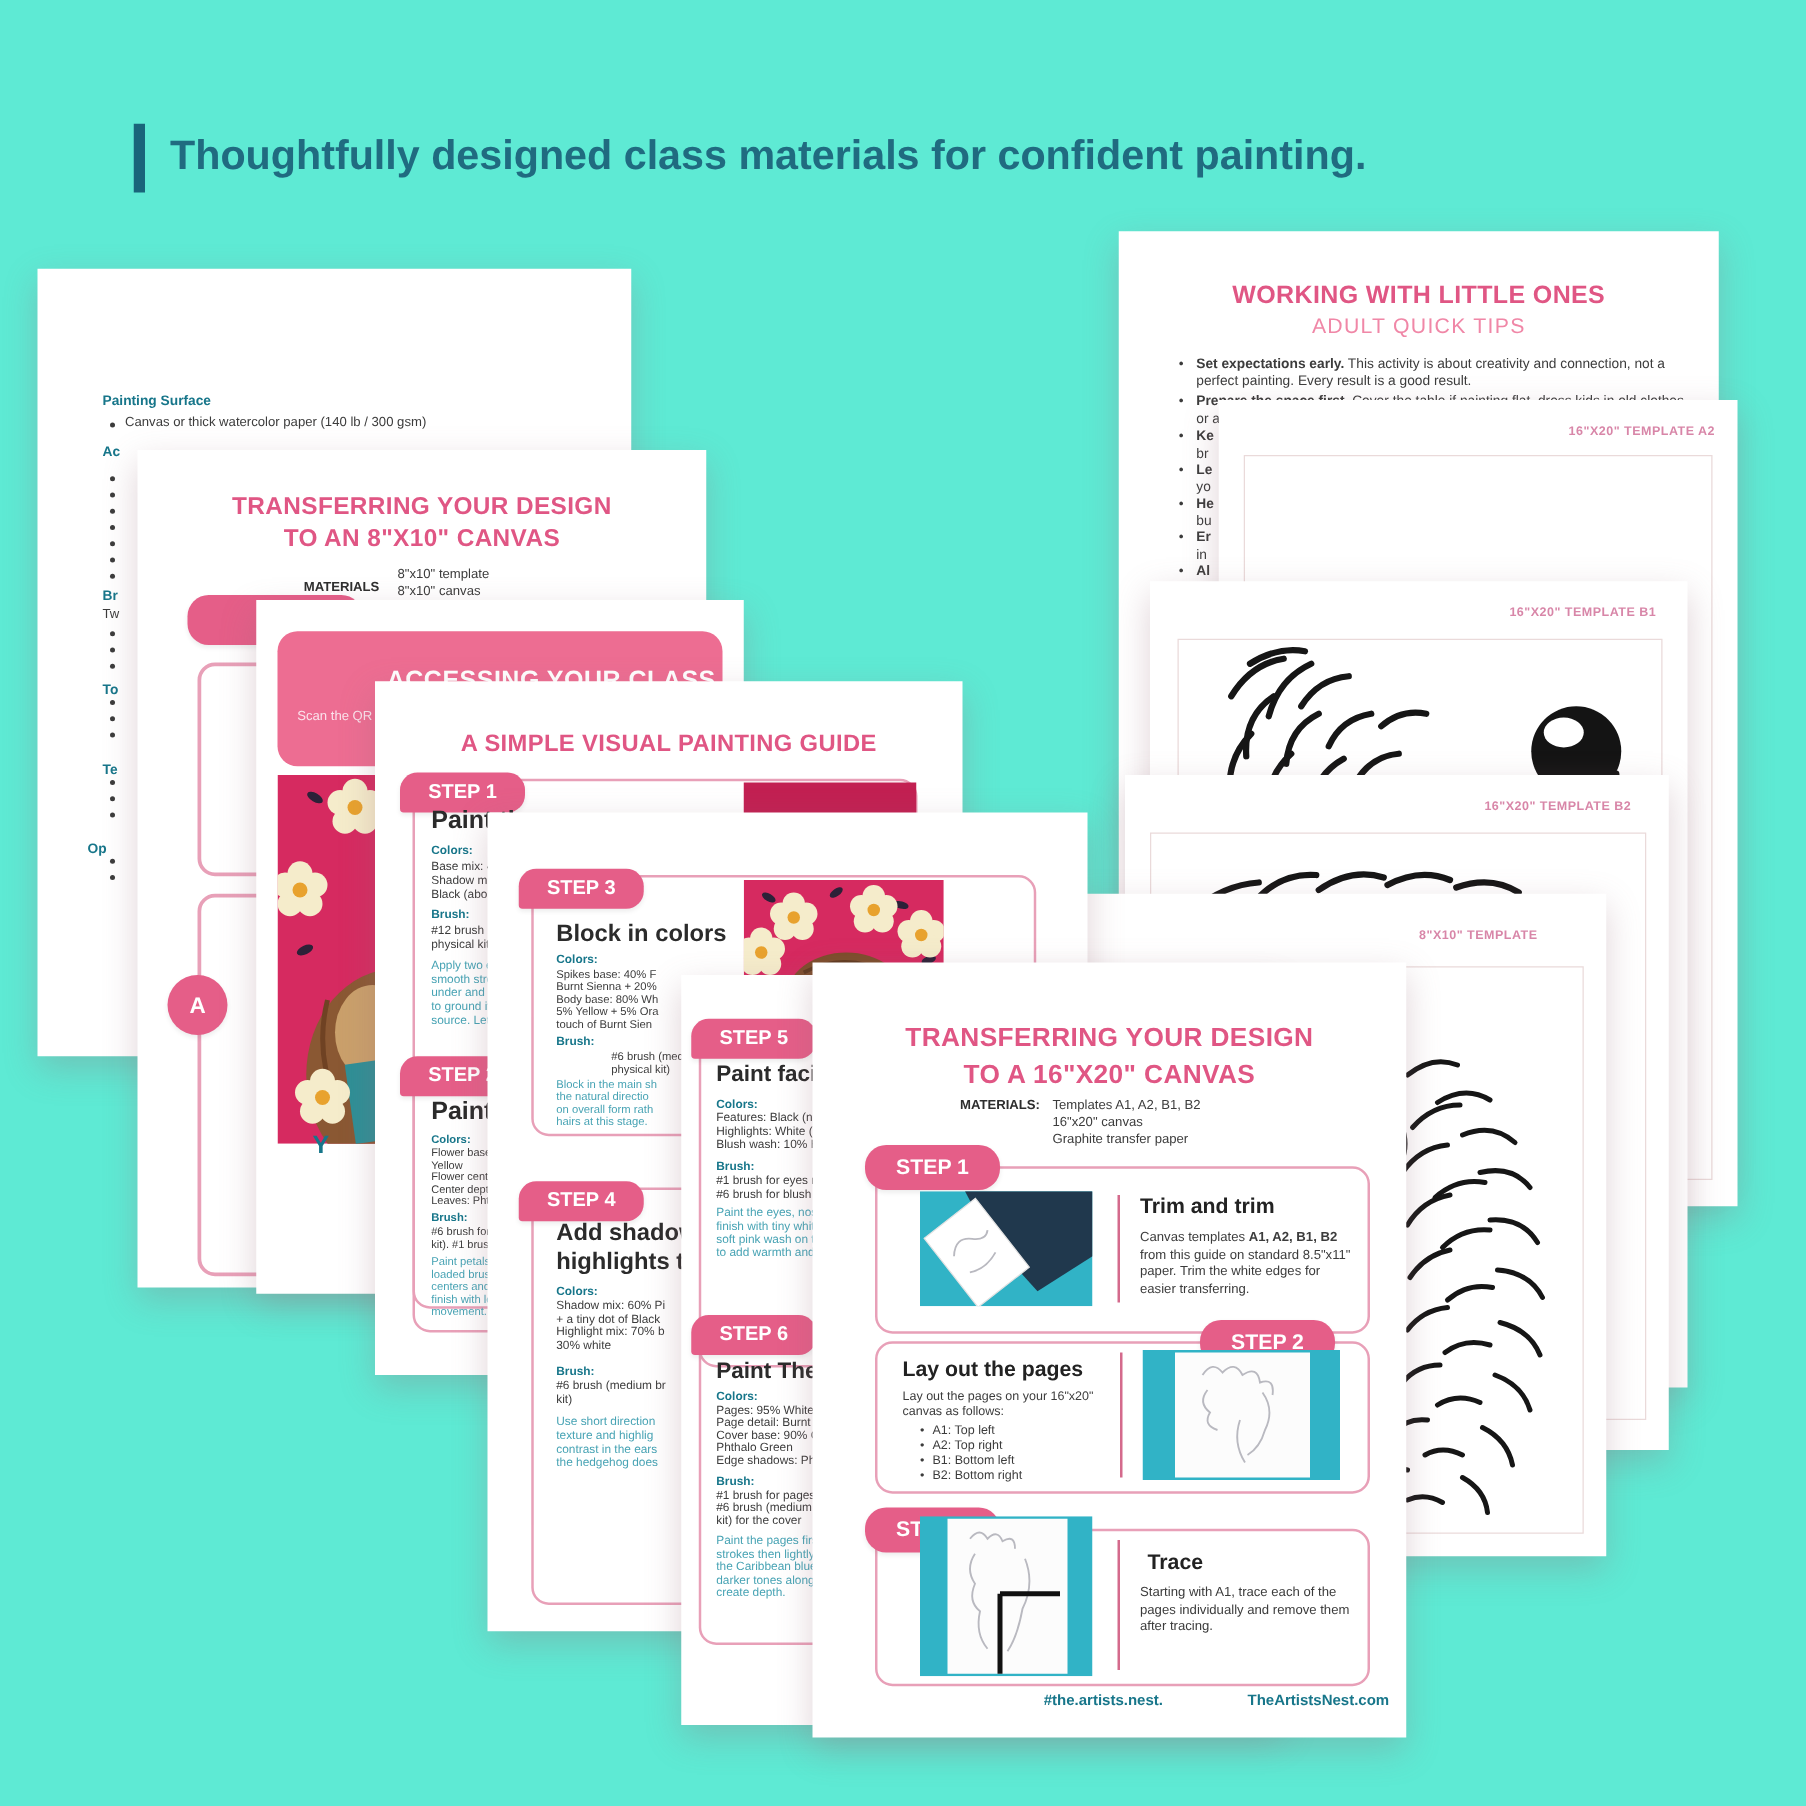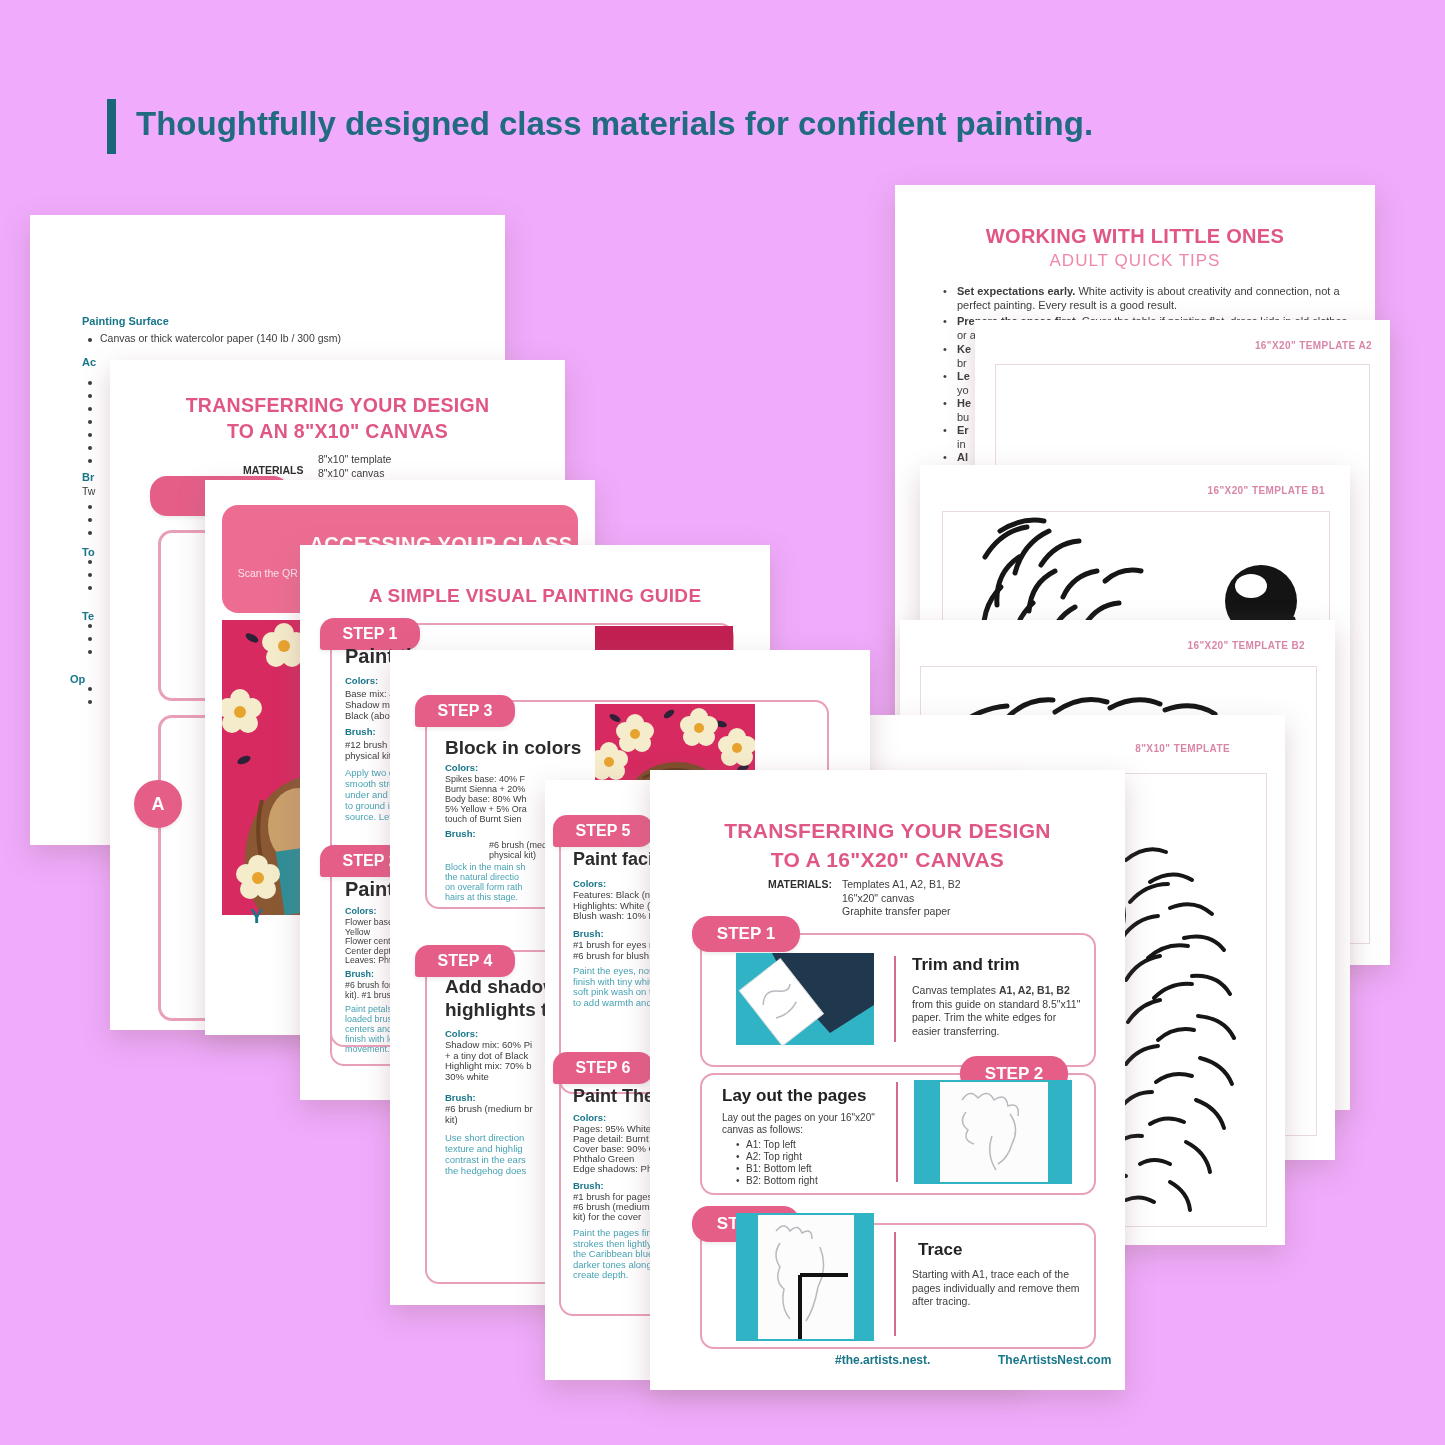--- a/index.html
+++ b/index.html
@@ -1,16 +1,16 @@
 <!DOCTYPE html>
 <html><head>
 <meta charset="utf-8">
 <style>
   html,body{margin:0;padding:0;}
-  #canvas{position:relative;width:1445px;height:1445px;background:#f0abfc;overflow:hidden;
+  #canvas{position:relative;width:1445px;height:1445px;background:#5eead4;overflow:hidden;
           font-family:"Liberation Sans",sans-serif;color:#3c3c3c;text-decoration:underline;}
   .page{position:absolute;background:#ffffff;box-shadow:0 10px 26px rgba(150,105,120,.30);overflow:hidden;}
   .abs{position:absolute;}
   .pink-title{color:#e05684;font-weight:bold;text-align:center;letter-spacing:.3px;white-space:pre-line;}
   .teal-h{color:#17768a;font-weight:bold;}
   .frag{font-size:9.5px;line-height:11px;color:#3c3c3c;white-space:pre-line;}
   .note{font-size:9.5px;line-height:11px;color:#47a3b4;white-space:pre-line;}
   .lbl{font-size:9.5px;color:#17768a;font-weight:bold;}
   .pill{position:absolute;background:#e55e88;color:#fff;font-weight:bold;text-align:center;
         border-radius:17px;box-shadow:0 2px 4px rgba(0,0,0,.08);}
@@ -68,21 +68,21 @@
     <div class="dot" style="left:58px;top:435px"></div>
 
     <div class="teal-h abs" style="left:40px;top:458px;font-size:11px;">Op</div>
     <div class="dot" style="left:58px;top:472px"></div>
     <div class="dot" style="left:58px;top:485px"></div>
   </div>
 
   <div class="page" style="left:895px;top:185px;width:480px;height:750px;">
     <div class="pink-title abs" style="left:0;top:40px;width:480px;font-size:20px;">WORKING WITH LITTLE ONES</div>
     <div class="abs" style="left:0;top:66px;width:480px;text-align:center;font-size:17px;color:#f087a7;letter-spacing:1px;">ADULT QUICK TIPS</div>
-    <div class="tip" style="left:62px;top:100px;"><b>Set expectations early.</b> <span>White activity is about creativity and connection, not a perfect painting. Every result is a good result.</span></div>
+    <div class="tip" style="left:62px;top:100px;"><b>Set expectations early.</b> <span>This activity is about creativity and connection, not a perfect painting. Every result is a good result.</span></div>
     <div class="tip" style="left:62px;top:130px;"><b>Prepare the space first.</b> <span>Cover the table if painting flat, dress kids in old clothes or ap</span></div>
     <div class="tip" style="left:62px;top:158px;"><b>Ke</b><br><span>br</span></div>
     <div class="tip" style="left:62px;top:185px;"><b>Le</b><br><span>yo</span></div>
     <div class="tip" style="left:62px;top:212px;"><b>He</b><br><span>bu</span></div>
     <div class="tip" style="left:62px;top:239px;"><b>Er</b><br><span>in</span></div>
     <div class="tip" style="left:62px;top:266px;"><b>Al</b></div>
   </div>
 
   <div class="page" style="left:975px;top:320px;width:415px;height:645px;">
     <div class="tmpl-label" style="right:18px;top:20px;">16"X20" TEMPLATE A2</div>

